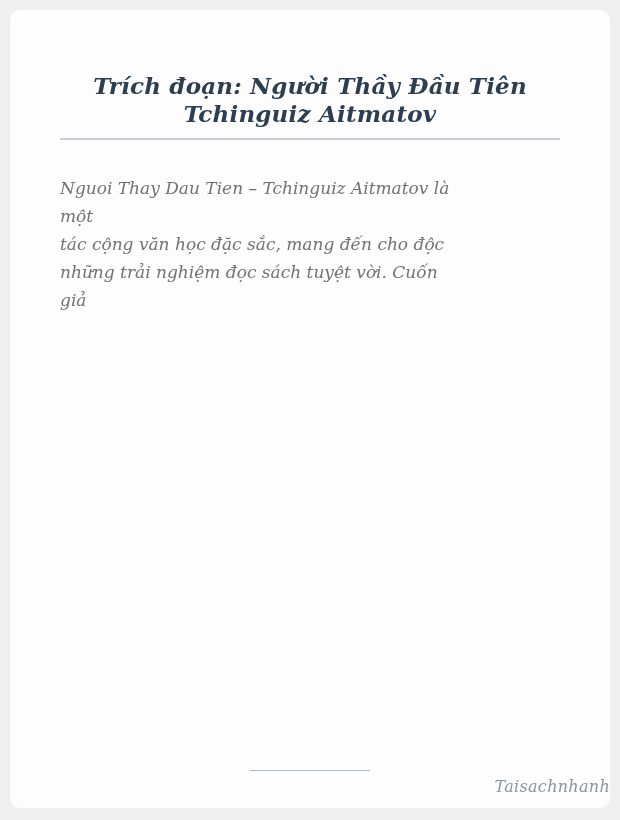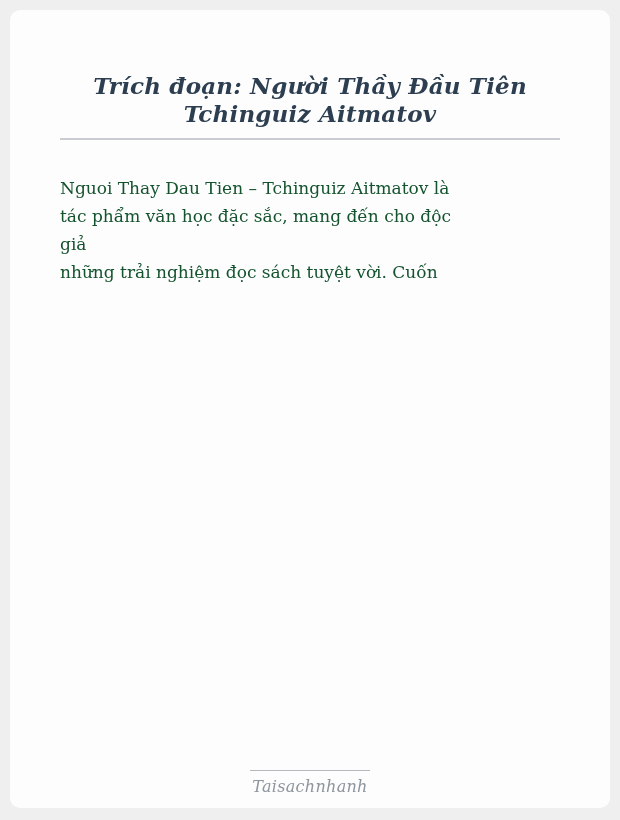--- a/index.html
+++ b/index.html
@@ -34,32 +34,33 @@
   }
   .title-divider {
     margin: 11px 50px 0;
     border: none;
     border-top: 2px solid #c9cdd2;
     height: 0;
   }
   .body-text {
     margin: 34px 50px 0;
     font-size: 17px;
-    color: #14532d;
+    font-style: italic;
+    color: #737373;
   }
   .body-line {
     line-height: 28px;
     white-space: nowrap;
   }
   .footer {
     position: absolute;
     left: 0;
     right: 0;
     bottom: 12px;
-    text-align: center;
+    text-align: right;
   }
   .footer-divider {
     width: 120px;
     margin: 0 auto 6px;
     border: none;
     border-top: 1px solid #b3b8bc;
     height: 0;
   }
   .footer-brand {
     font-size: 16px;
@@ -72,23 +73,24 @@
 <body>
 
 <div class="page">
 
   <h1 class="doc-title">Trích đoạn: Người Thầy Đầu Tiên Tchinguiz Aitmatov</h1>
 
   <hr class="title-divider">
 
   <div class="body-text">
     <div class="body-line">Nguoi Thay Dau Tien – Tchinguiz Aitmatov là</div>
-    <div class="body-line">tác phẩm văn học đặc sắc, mang đến cho độc</div>
+    <div class="body-line">một</div>
+    <div class="body-line">tác cộng văn học đặc sắc, mang đến cho độc</div>
+    <div class="body-line">những trải nghiệm đọc sách tuyệt vời. Cuốn</div>
     <div class="body-line">giả</div>
-    <div class="body-line">những trải nghiệm đọc sách tuyệt vời. Cuốn</div>
   </div>
 
   <div class="footer">
     <hr class="footer-divider">
     <div class="footer-brand">Taisachnhanh</div>
   </div>
 
 </div>
 
 </body></html>

